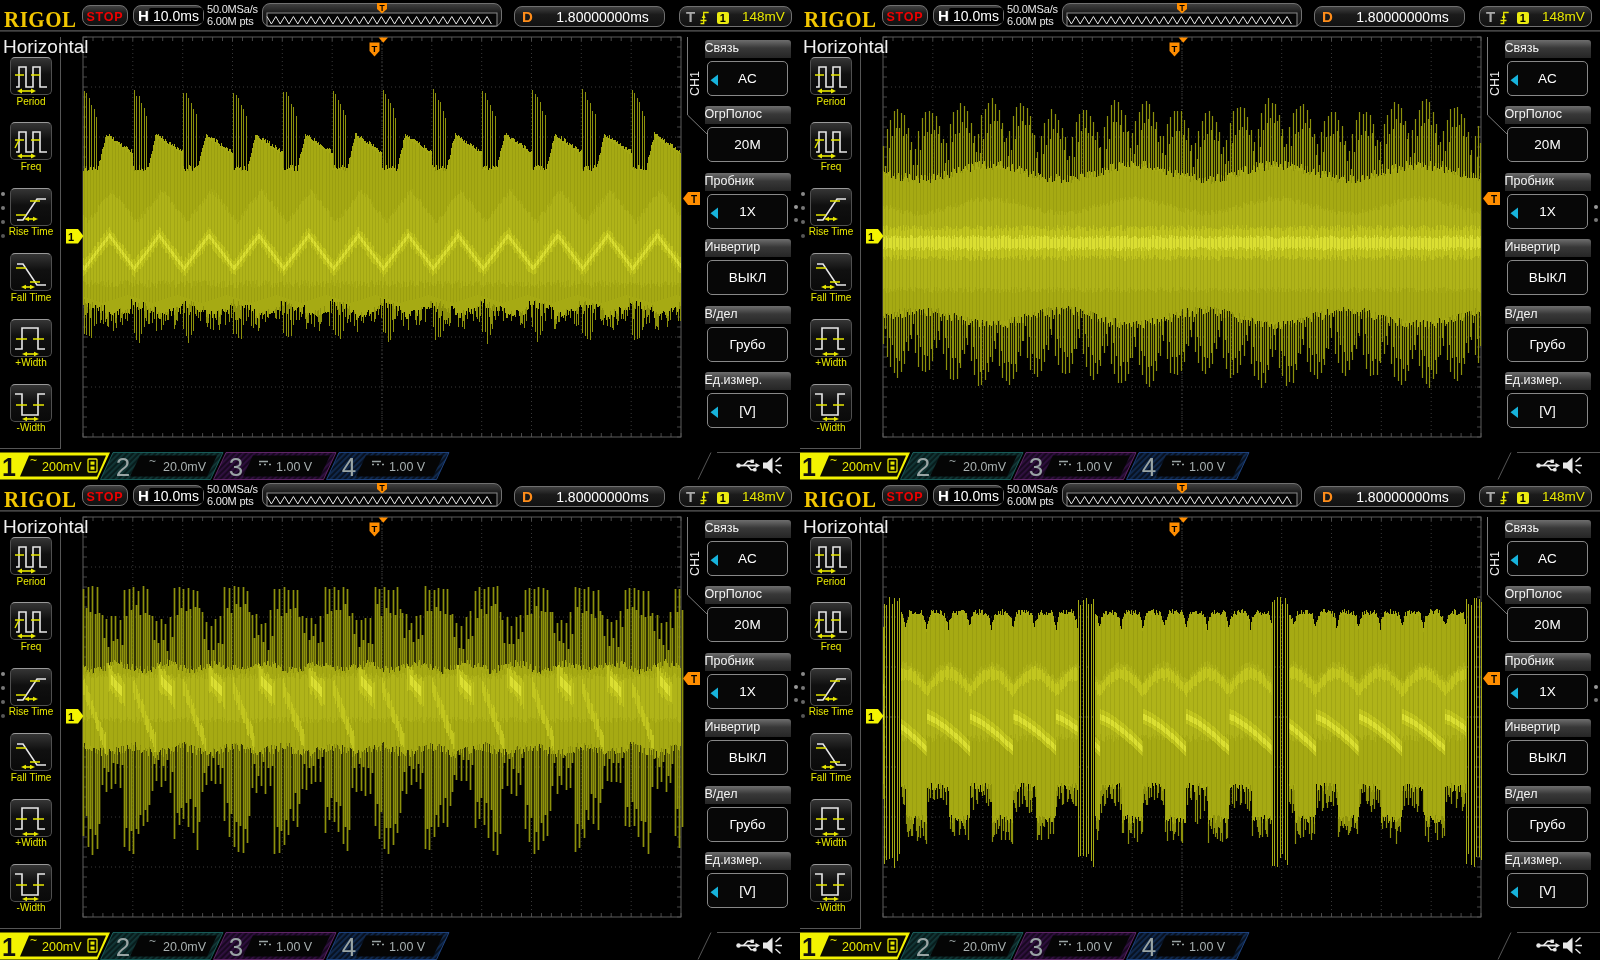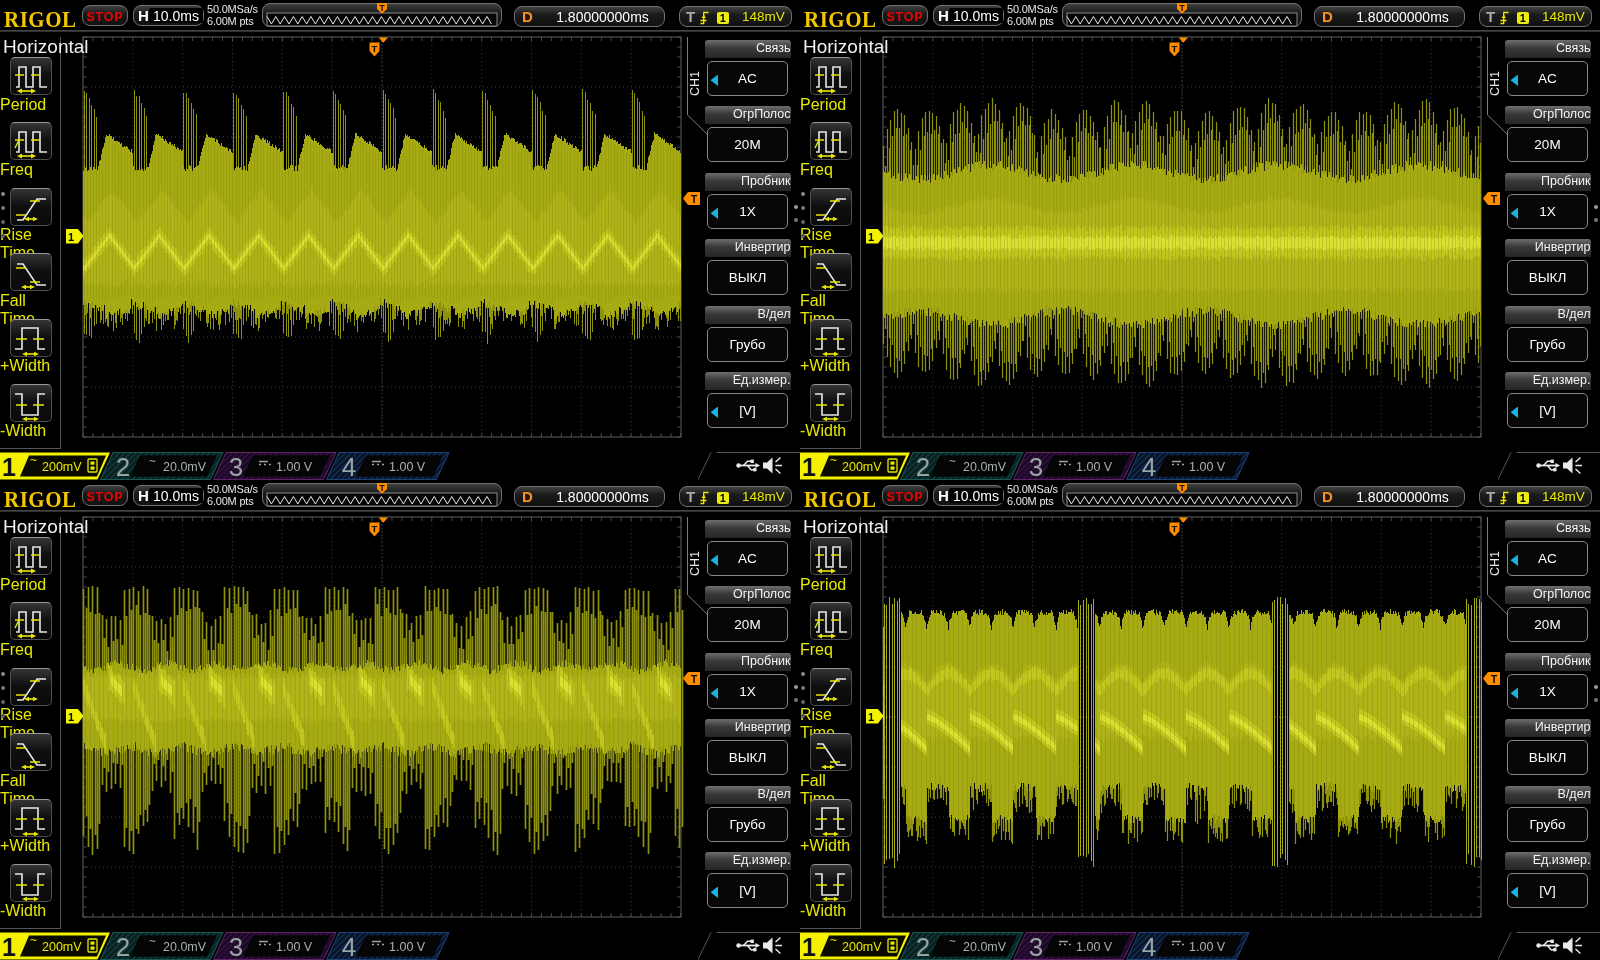--- a/index.html
+++ b/index.html
@@ -13,24 +13,24 @@
 .blk{position:absolute;top:2px;height:15px;background:#000;color:#fff;font-size:14px;text-align:center;padding-top:0px;border-radius:2px}
 .rate{position:absolute;left:207px;top:4px;color:#e8e8e8;font-size:11px;letter-spacing:-0.2px;line-height:11.5px}
 .dlt{position:absolute;left:7px;top:1px;color:#ff8d1a;font-weight:bold;font-size:15px}
 .dval{position:absolute;left:30px;width:115px;text-align:center;top:2px;color:#fff;font-size:14px}
 .tlt{position:absolute;left:6px;top:1px;color:#aaa;font-weight:bold;font-size:15px}
 .t1{position:absolute;left:37px;top:4.5px;width:11.5px;height:12px;background:#ecec10;border-radius:2px;color:#000;font-weight:bold;font-size:11px;line-height:12px;text-align:center}
 .tmv{position:absolute;left:62px;top:2px;color:#e8e800;font-size:13.5px}
 .tsep{position:absolute;left:0;top:31px;width:800px;height:1px;background:#303030}
 .horiz{position:absolute;left:3px;top:36px;color:#f0f0f0;font-size:19px}
 .sbtn{position:absolute;left:10px;width:42px;height:38px;border:1px solid #4f4f4f;border-top-color:#999;border-radius:5px;background:linear-gradient(180deg,#353535,#101010 45%,#0a0a0a)}
-.slbl{position:absolute;left:0;width:62px;text-align:left;color:#e8e800;font-size:16px}
+.slbl{position:absolute;left:0;width:62px;text-align:center;color:#e8e800;font-size:10px}
 .sline{position:absolute;left:60px;top:37px;width:1px;height:412px;background:#555}
 .sline2{position:absolute;left:0;top:448px;width:60px;height:1px;background:#555}
-.mhdr{position:absolute;left:704.5px;width:86px;height:18px;border-radius:3px 3px 0 0;background:linear-gradient(180deg,#6e6e6e,#383838 45%,#262626);color:#f5f5f5;font-size:12.5px;text-align:right;line-height:17px}
+.mhdr{position:absolute;left:704.5px;width:86px;height:18px;border-radius:3px 3px 0 0;background:linear-gradient(180deg,#6e6e6e,#383838 45%,#262626);color:#f5f5f5;font-size:12.5px;text-align:left;line-height:17px}
 .mbtn{position:absolute;left:707px;width:81px;height:35px;background:#070707;border:1px solid #888;border-radius:5px}
 .mbtn span{position:absolute;width:100%;text-align:center;top:9px;color:#fff;font-size:13.5px}
 </style></head>
 <body>
 <div class="quad" style="left:0px;top:0px">
 <svg class="qsvg" width="800" height="480" viewBox="0 0 800 480">
       <path d="M132.8 37V437M182.7 37V437M232.5 37V437M282.3 37V437M332.2 37V437M382.0 37V437M431.8 37V437M481.7 37V437M531.5 37V437M581.3 37V437M631.2 37V437M83 87.0H681M83 137.0H681M83 187.0H681M83 237.0H681M83 287.0H681M83 337.0H681M83 387.0H681" stroke="#383838" stroke-width="1" stroke-dasharray="1 3" fill="none"></path>
       <path d="M382.0 37V437M83 237.0H681" stroke="#505050" stroke-width="1" stroke-dasharray="1 2.6" fill="none"></path>
       <path d="M83.0 37v4M83.0 437v-4M93.0 37v4M93.0 437v-4M102.9 37v4M102.9 437v-4M112.9 37v4M112.9 437v-4M122.9 37v4M122.9 437v-4M132.8 37v4M132.8 437v-4M142.8 37v4M142.8 437v-4M152.8 37v4M152.8 437v-4M162.7 37v4M162.7 437v-4M172.7 37v4M172.7 437v-4M182.7 37v4M182.7 437v-4M192.6 37v4M192.6 437v-4M202.6 37v4M202.6 437v-4M212.6 37v4M212.6 437v-4M222.5 37v4M222.5 437v-4M232.5 37v4M232.5 437v-4M242.5 37v4M242.5 437v-4M252.4 37v4M252.4 437v-4M262.4 37v4M262.4 437v-4M272.4 37v4M272.4 437v-4M282.3 37v4M282.3 437v-4M292.3 37v4M292.3 437v-4M302.3 37v4M302.3 437v-4M312.2 37v4M312.2 437v-4M322.2 37v4M322.2 437v-4M332.2 37v4M332.2 437v-4M342.1 37v4M342.1 437v-4M352.1 37v4M352.1 437v-4M362.1 37v4M362.1 437v-4M372.0 37v4M372.0 437v-4M382.0 37v4M382.0 437v-4M392.0 37v4M392.0 437v-4M401.9 37v4M401.9 437v-4M411.9 37v4M411.9 437v-4M421.9 37v4M421.9 437v-4M431.8 37v4M431.8 437v-4M441.8 37v4M441.8 437v-4M451.8 37v4M451.8 437v-4M461.7 37v4M461.7 437v-4M471.7 37v4M471.7 437v-4M481.7 37v4M481.7 437v-4M491.6 37v4M491.6 437v-4M501.6 37v4M501.6 437v-4M511.6 37v4M511.6 437v-4M521.5 37v4M521.5 437v-4M531.5 37v4M531.5 437v-4M541.5 37v4M541.5 437v-4M551.4 37v4M551.4 437v-4M561.4 37v4M561.4 437v-4M571.4 37v4M571.4 437v-4M581.3 37v4M581.3 437v-4M591.3 37v4M591.3 437v-4M601.3 37v4M601.3 437v-4M611.2 37v4M611.2 437v-4M621.2 37v4M621.2 437v-4M631.2 37v4M631.2 437v-4M641.1 37v4M641.1 437v-4M651.1 37v4M651.1 437v-4M661.1 37v4M661.1 437v-4M671.0 37v4M671.0 437v-4M681.0 37v4M681.0 437v-4M83 37.0h4M681 37.0h-4M83 47.0h4M681 47.0h-4M83 57.0h4M681 57.0h-4M83 67.0h4M681 67.0h-4M83 77.0h4M681 77.0h-4M83 87.0h4M681 87.0h-4M83 97.0h4M681 97.0h-4M83 107.0h4M681 107.0h-4M83 117.0h4M681 117.0h-4M83 127.0h4M681 127.0h-4M83 137.0h4M681 137.0h-4M83 147.0h4M681 147.0h-4M83 157.0h4M681 157.0h-4M83 167.0h4M681 167.0h-4M83 177.0h4M681 177.0h-4M83 187.0h4M681 187.0h-4M83 197.0h4M681 197.0h-4M83 207.0h4M681 207.0h-4M83 217.0h4M681 217.0h-4M83 227.0h4M681 227.0h-4M83 237.0h4M681 237.0h-4M83 247.0h4M681 247.0h-4M83 257.0h4M681 257.0h-4M83 267.0h4M681 267.0h-4M83 277.0h4M681 277.0h-4M83 287.0h4M681 287.0h-4M83 297.0h4M681 297.0h-4M83 307.0h4M681 307.0h-4M83 317.0h4M681 317.0h-4M83 327.0h4M681 327.0h-4M83 337.0h4M681 337.0h-4M83 347.0h4M681 347.0h-4M83 357.0h4M681 357.0h-4M83 367.0h4M681 367.0h-4M83 377.0h4M681 377.0h-4M83 387.0h4M681 387.0h-4M83 397.0h4M681 397.0h-4M83 407.0h4M681 407.0h-4M83 417.0h4M681 417.0h-4M83 427.0h4M681 427.0h-4M83 437.0h4M681 437.0h-4" stroke="#474747" stroke-width="1" fill="none"></path>
       <rect x="83" y="37" width="598" height="400" fill="none" stroke="#5c5c5c" stroke-width="1"></rect>

